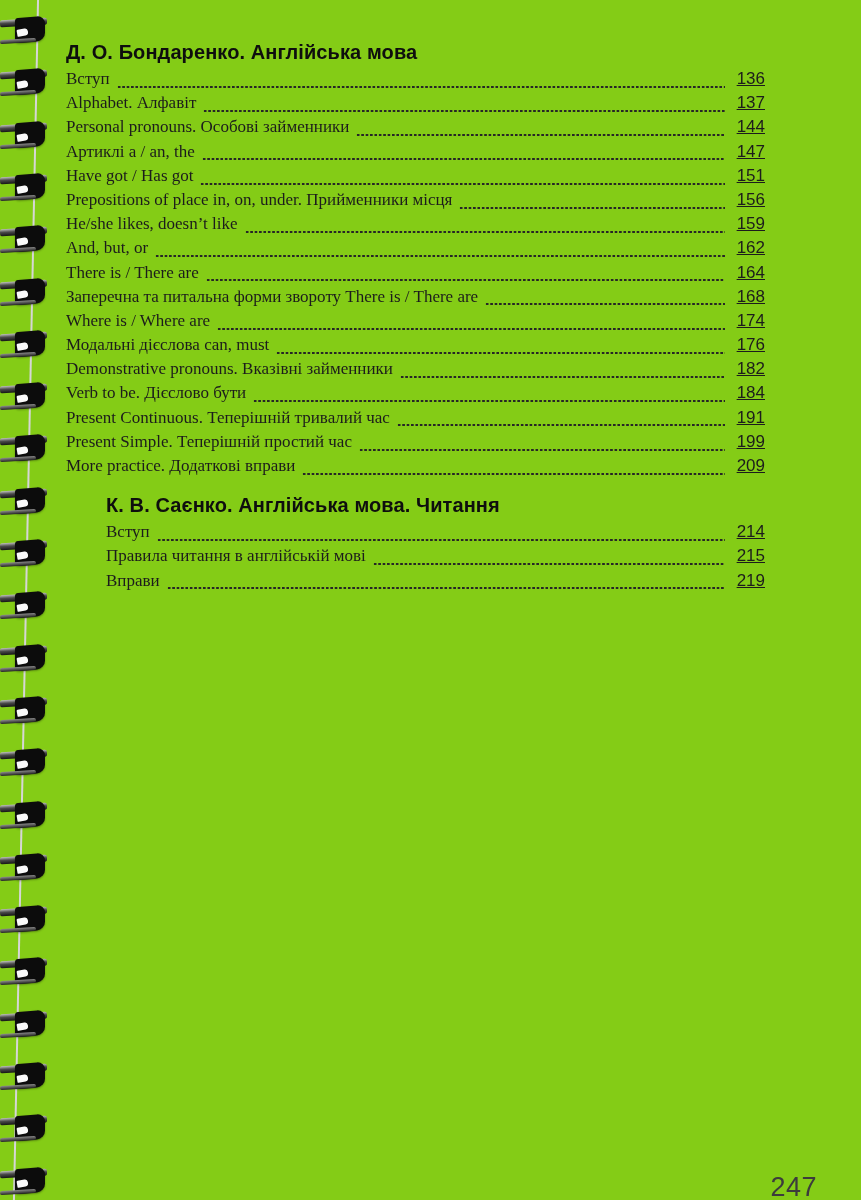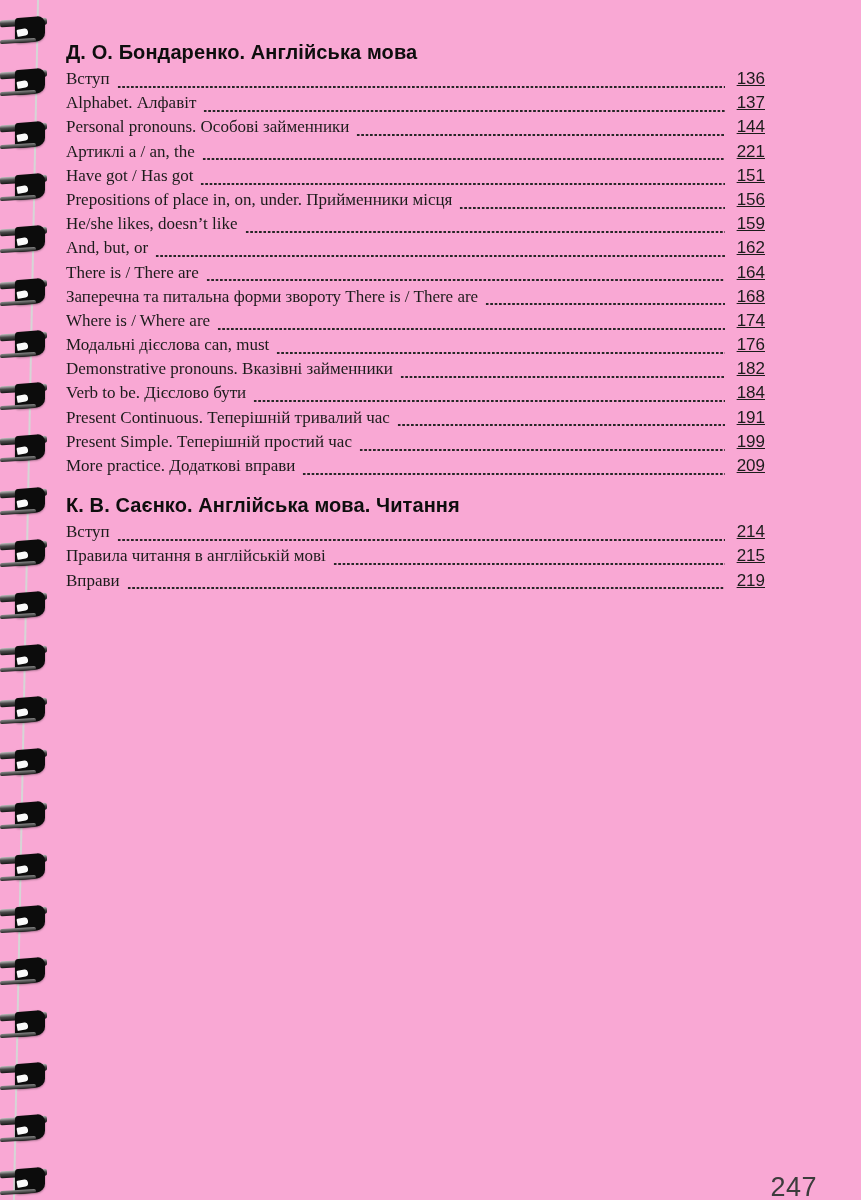--- a/index.html
+++ b/index.html
@@ -4,21 +4,21 @@
 <style>
   html, body {
     margin: 0;
     padding: 0;
     background: #ffffff;
   }
   .scan-page {
     position: relative;
     width: 861px;
     height: 1200px;
-    background: #f9a8d4;
+    background: #84cc16;
     overflow: hidden;
     font-family: "Liberation Sans", sans-serif;
   }
 
   
   .page-edge {
     position: absolute;
     left: 25px;
     top: -8px;
     width: 2px;
@@ -82,21 +82,21 @@
   }
 
   
   .content {
     position: absolute;
     left: 66px;
     top: 40px;
     width: 699px;
   }
   .toc-section { margin: 0; }
-  .toc-section + .toc-section { margin-top: 13px; }
+  .toc-section + .toc-section { margin-top: 13px; margin-left: 40px; }
   .toc-heading {
     margin: 0 0 4px 0;
     font-size: 20px;
     line-height: 25px;
     font-weight: bold;
     color: #0e0e0e;
     letter-spacing: 0.1px;
   }
   .toc-row {
     display: flex;
@@ -294,21 +294,21 @@
           <span class="pageno">137</span>
         </div>
         <div class="toc-row">
           <span class="title">Personal pronouns. Особові займенники</span>
           <span class="leader"></span>
           <span class="pageno">144</span>
         </div>
         <div class="toc-row">
           <span class="title">Артиклі a / an, the</span>
           <span class="leader"></span>
-          <span class="pageno">221</span>
+          <span class="pageno">147</span>
         </div>
         <div class="toc-row">
           <span class="title">Have got / Has got</span>
           <span class="leader"></span>
           <span class="pageno">151</span>
         </div>
         <div class="toc-row">
           <span class="title">Prepositions of place in, on, under. Прийменники місця</span>
           <span class="leader"></span>
           <span class="pageno">156</span>

